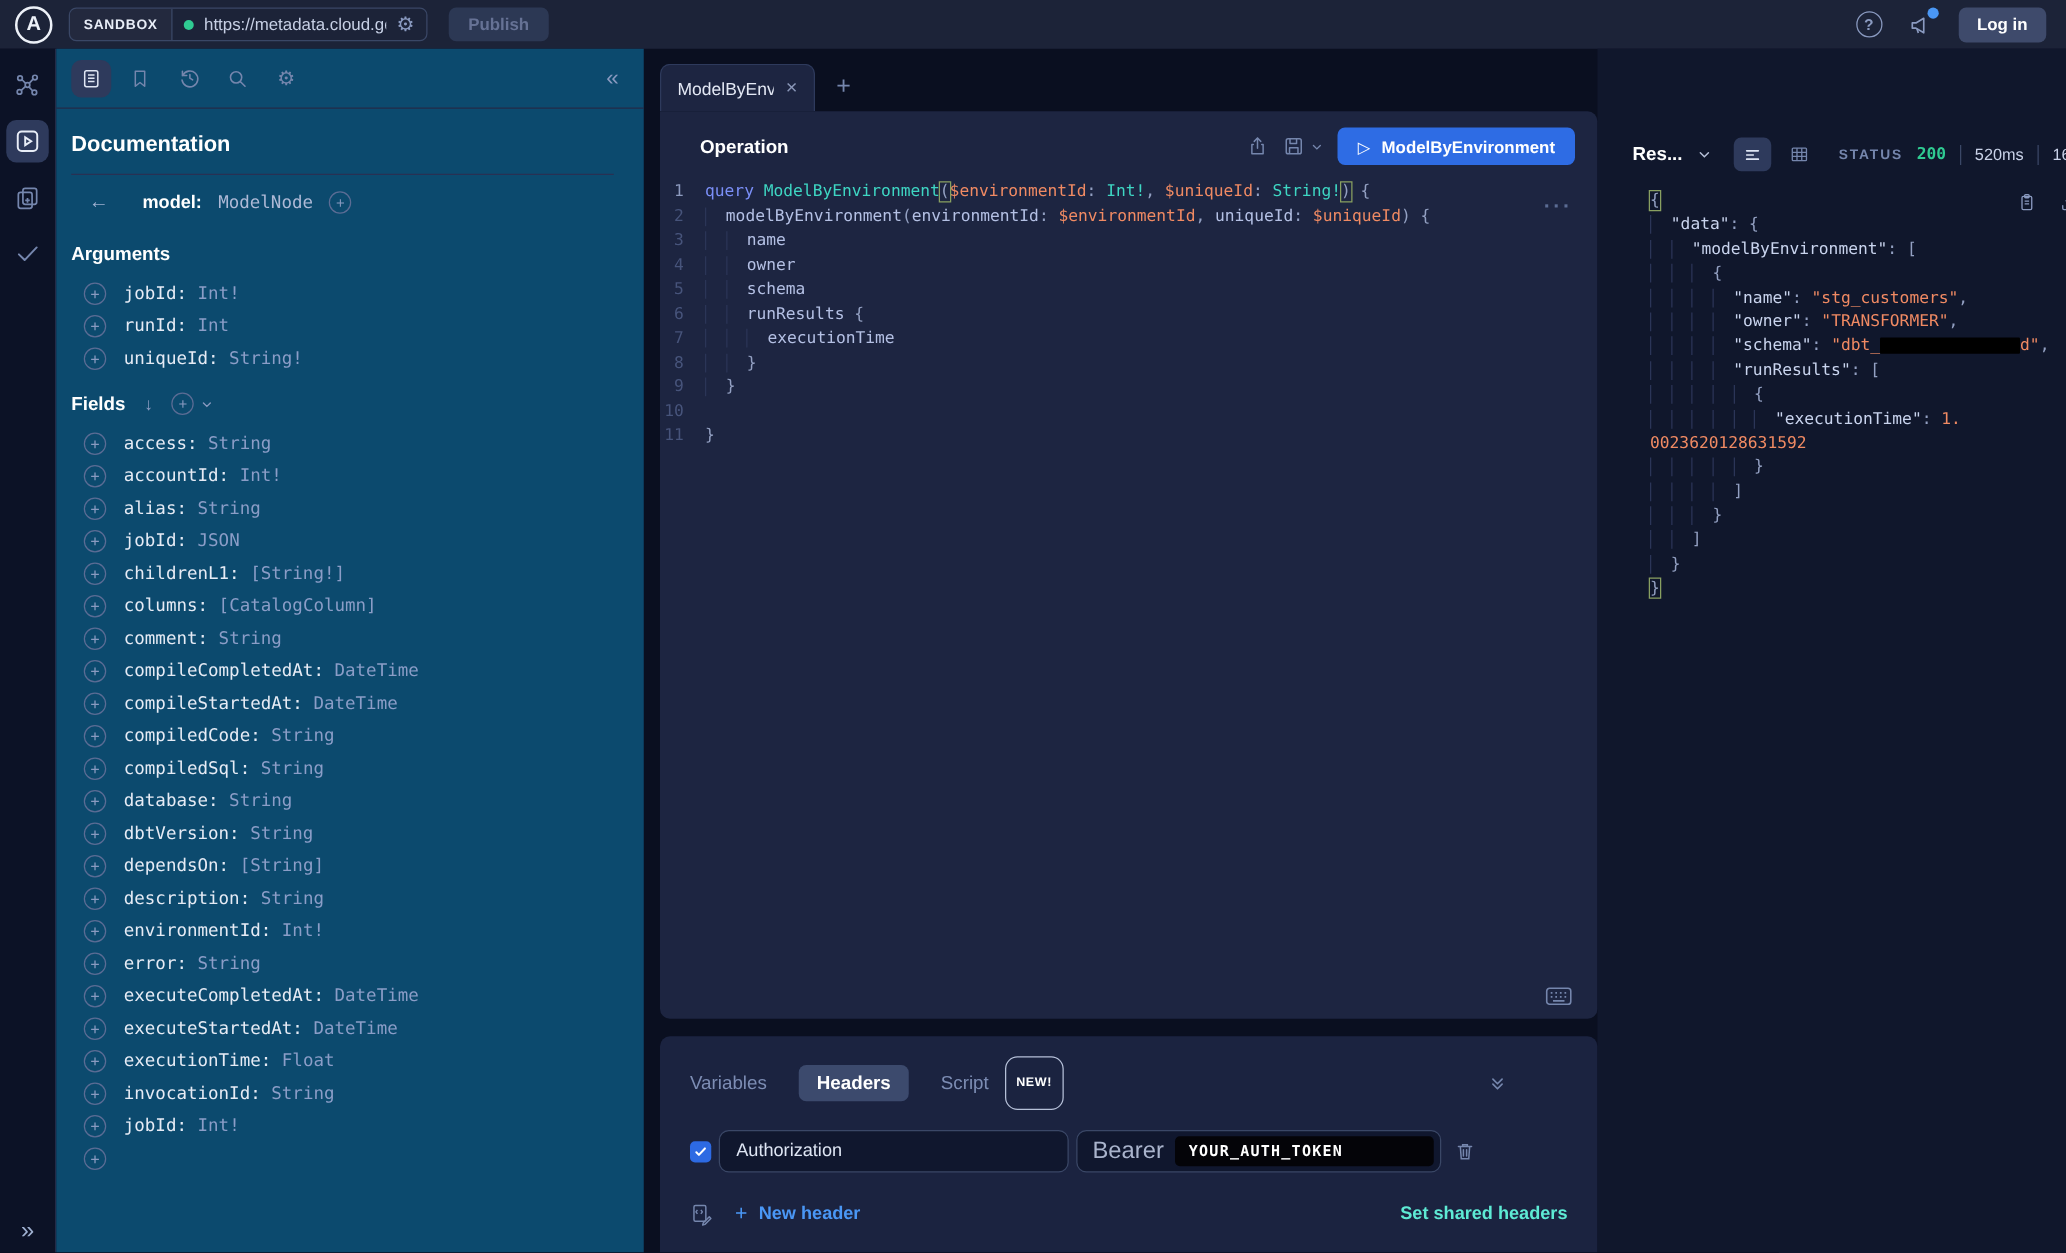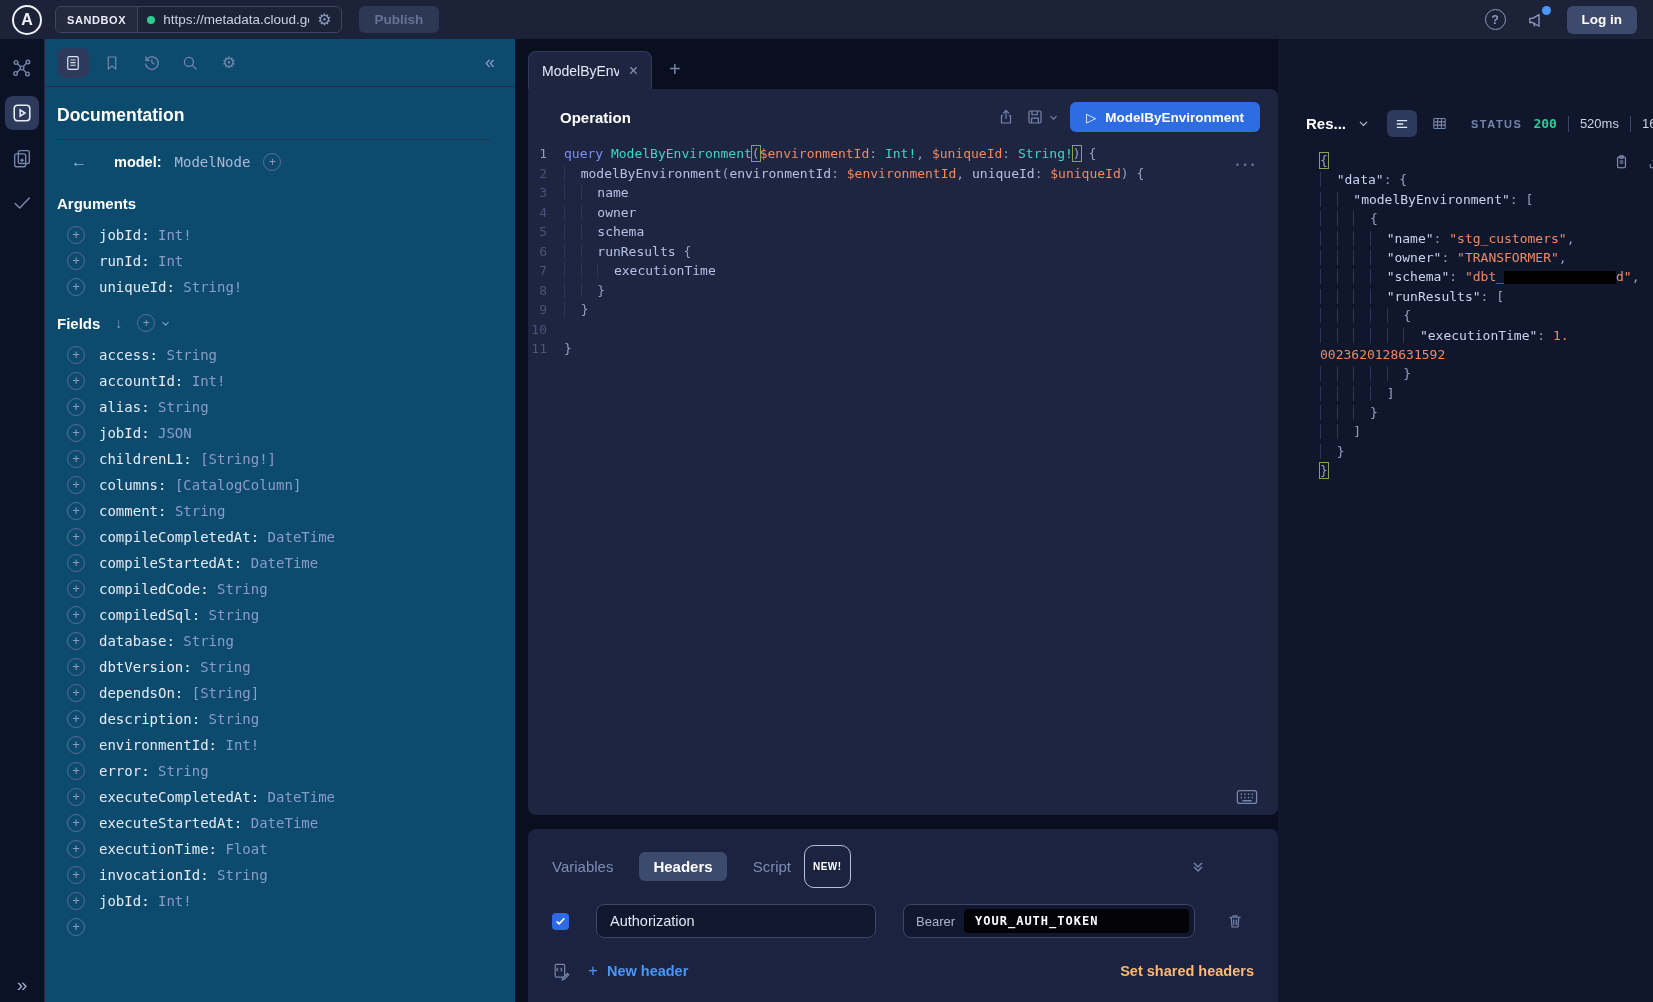--- a/index.html
+++ b/index.html
@@ -108,34 +108,34 @@
 
   
   .io-panel { height:173px; background:#1b2340; border-radius:8px 8px 0 0; margin-top:14px; padding:0 24px; flex:none; }
   .io-tabs { display:flex; align-items:center; gap:26px; padding-top:16px; }
   .io-tab { font-size:15px; color:#7d8db4; }
   .io-tab.active { background:#3c4a6d; color:#fff; font-weight:bold; padding:6px 14px; border-radius:6px; }
   .script-wrap { display:flex; align-items:center; gap:13px; }
   .new-badge { border:1px solid #b6c0d8; border-radius:10px; color:#fff; font-size:10px; font-weight:bold;
                padding:15px 8px; letter-spacing:.5px; }
   .io-collapse { margin-left:auto; margin-right:48px; color:#7586ad; }
-  .header-row { display:flex; align-items:center; gap:27px; margin-top:16px; }
+  .header-row { display:flex; align-items:center; gap:6px; margin-top:16px; }
   .checkbox { width:17px; height:17px; background:#2d6ae3; border-radius:4px; display:flex; align-items:center;
               justify-content:center; flex:none; }
   .name-input { width:280px; height:34px; background:#10172e; border:1px solid #3a4766; border-radius:8px; color:#dfe6f4;
                 font-size:14.5px; padding:0 13px; font-family:"Liberation Sans",sans-serif; }
   .value-field { width:292px; height:34px; background:#10172e; border:1px solid #3a4766; border-radius:8px;
                  display:flex; align-items:center; gap:9px; padding:0 5px 0 12px; }
-  .bearer { color:#aab4cc; font-size:13px; }
+  .bearer { color:#aab4cc; font-size:19px; }
   .token { flex:1; background:#040408; border-radius:4px; color:#fff; font-family:"DejaVu Sans Mono",monospace;
            font-size:12px; font-weight:bold; letter-spacing:1px; padding:5px 11px; white-space:nowrap; overflow:hidden; }
   .trash { color:#7586ad; margin-left:4px; }
   .io-footer { display:flex; align-items:center; gap:17px; margin-top:23px; }
   .env-icon { color:#7586ad; }
-  .link { color:#fdba74; font-weight:bold; font-size:14.5px; }
+  .link { color:#5eead4; font-weight:bold; font-size:14.5px; }
   .newheader { display:flex; align-items:center; gap:9px; color:#4a97f5; }
   .nh-plus { font-size:17px; font-weight:normal; }
   .shared { margin-left:auto; }
 
   
   .response { flex:1; background:#10172c; padding:71px 14px 0 28px; position:relative; }
   .resp-header { display:flex; align-items:center; gap:11px; }
   .resp-title { font-size:15px; font-weight:bold; color:#fff; }
   .chev { color:#b6c0d8; }
   .fmt-btn { width:30px; height:27px; border-radius:6px; background:#2e3a5c; color:#dfe6f4; display:flex;

